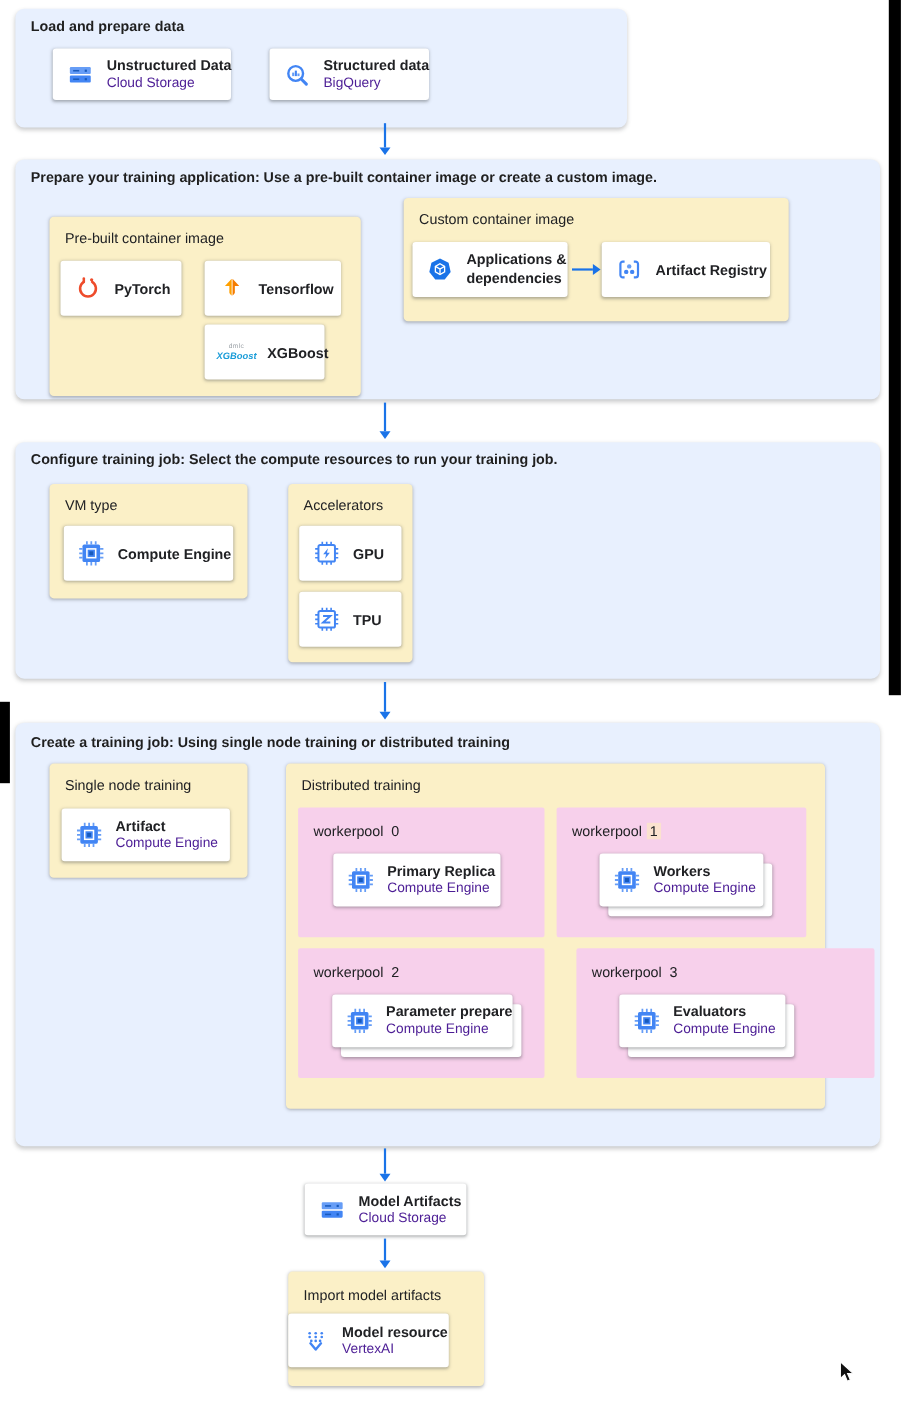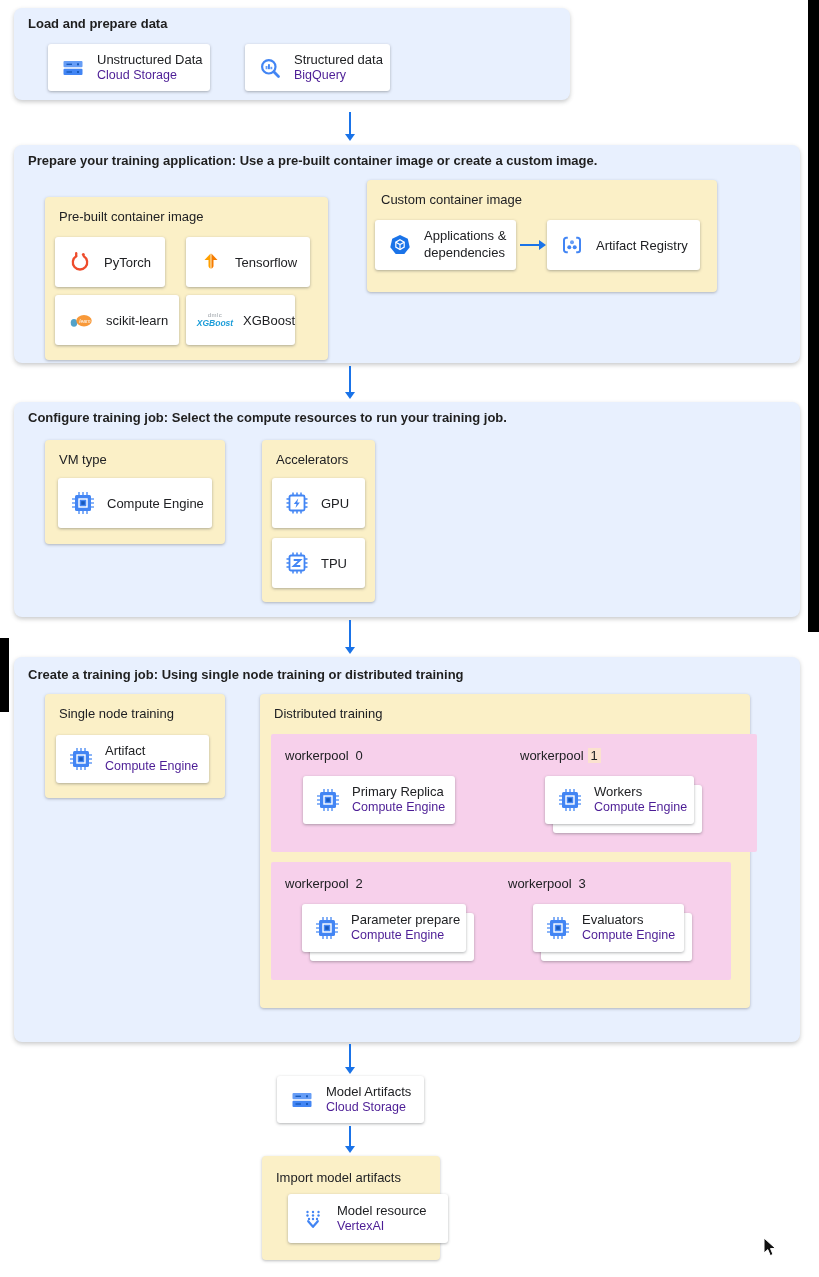--- a/index.html
+++ b/index.html
@@ -5,51 +5,51 @@
   html,body{margin:0;padding:0;}
   body{width:819px;height:1277px;position:relative;background:#fff;overflow:hidden;
        font-family:"Liberation Sans", sans-serif;color:#202124;}
   .abs{position:absolute;}
   .section{position:absolute;background:#e8f0fe;border-radius:8px;
            box-shadow:0 2px 4px rgba(60,64,67,.28);}
   .stitle{position:absolute;left:14px;top:8px;font-size:13px;font-weight:700;color:#1f1f1f;white-space:nowrap;}
   .group{position:absolute;background:#fbf0c7;border-radius:4px;
          box-shadow:0 1px 3px rgba(60,64,67,.35);}
   .gtitle{position:absolute;left:14px;top:12px;font-size:13px;color:#202124;white-space:nowrap;}
-  .pool{position:absolute;background:#f7d0eb;border-radius:2px;padding-left:24px;}
+  .pool{position:absolute;background:#f7d0eb;border-radius:2px;}
   .plabel{position:absolute;left:14px;top:14px;font-size:13px;color:#202124;white-space:nowrap;}
   .plabel .num{margin-left:4px;padding:0 3px;}
   .plabel .num.hl{background:#fbe2cf;}
   .card{position:absolute;background:#fff;border-radius:3px;
         box-shadow:0 1px 3px rgba(60,64,67,.4);
         display:flex;align-items:center;gap:12px;padding-left:13px;box-sizing:border-box;}
   .card.ghost{padding:0;}
   .ic{flex:0 0 auto;display:flex;align-items:center;justify-content:center;}
   .txt{display:flex;flex-direction:column;justify-content:center;line-height:1.25;}
-  .t{font-size:13px;font-weight:400;color:#202124;white-space:nowrap;}
+  .t{font-size:13px;font-weight:700;color:#202124;white-space:nowrap;}
   .t.wrap{white-space:normal;}
   .s{font-size:12.5px;color:#4c1d95;white-space:nowrap;}
   .arrow-v{position:absolute;width:2px;background:#1a73e8;}
   .arrow-v::after{content:"";position:absolute;bottom:-7px;left:50%;transform:translateX(-50%);
     border:5px solid transparent;border-top:7px solid #1a73e8;border-bottom:none;}
   .arrow-h{position:absolute;height:2px;background:#1a73e8;}
   .arrow-h::after{content:"";position:absolute;right:-7px;top:50%;transform:translateY(-50%);
     border:5px solid transparent;border-left:7px solid #1a73e8;border-right:none;}
   .blackbar{position:absolute;background:#000;}
   .xgb{display:flex;flex-direction:column;align-items:center;width:32px;line-height:1.1;}
   .xgb-top{font-size:6px;color:#9aa0a6;letter-spacing:.4px;}
   .xgb-bot{font-size:8.5px;font-weight:700;font-style:italic;color:#1a9cd8;}
 </style>
 </head>
 <body>
 
 <div class="blackbar" style="left:808px;top:0;width:11px;height:632px"></div>
 <div class="blackbar" style="left:0;top:638px;width:9px;height:74px"></div>
 
-<div class="section" style="left:14px;top:8px;width:556px;height:92px">
+<div class="section" style="left:14px;top:8px;width:556px;height:108px">
   <div class="stitle">Load and prepare data</div>
   <div class="card" style="left:34px;top:36px;width:162px;height:47px">
     <span class="ic">
         <svg viewBox="0 0 24 24" width="24" height="24">
           <rect x="2.5" y="5" width="19" height="6.3" rx="1" fill="#669df6"></rect>
           <rect x="2.5" y="12.7" width="19" height="6.3" rx="1" fill="#4285f4"></rect>
           <rect x="5.5" y="7.6" width="5.5" height="1.4" fill="#185abc"></rect>
           <rect x="16" y="7.3" width="2" height="2" fill="#185abc"></rect>
           <rect x="5.5" y="15.3" width="5.5" height="1.4" fill="#185abc"></rect>
           <rect x="16" y="15" width="2" height="2" fill="#185abc"></rect>
@@ -96,30 +96,20 @@
     </div>
     <div class="card" style="left:141px;top:40px;width:124px;height:50px">
       <span class="ic">
           <svg viewBox="0 0 24 24" width="24" height="24">
             <path d="M11.6 3.5 5.5 10h4v6.2c0 .9 2.1 2.6 2.1 2.6V3.5z" fill="#ffa000"></path>
             <path d="M12.4 3.5 18.5 10h-4v6.2c0 .9-2.1 2.6-2.1 2.6V3.5z" fill="#f57c00"></path>
           </svg>
         </span>
       <div class="t">Tensorflow</div>
     </div>
-    <div class="card" style="left:10px;top:98px;width:124px;height:50px">
-      <span class="ic">
-          <svg viewBox="0 0 26 24" width="26" height="24">
-            <ellipse cx="6" cy="14.8" rx="3.3" ry="3.9" fill="#52a2c9"></ellipse>
-            <ellipse cx="16" cy="12.8" rx="7.7" ry="5.7" fill="#f89939"></ellipse>
-            <text x="11.3" y="14.8" font-size="5" font-style="italic" fill="#fff">learn</text>
-          </svg>
-        </span>
-      <div class="t">scikit-learn</div>
-    </div>
     <div class="card" style="left:141px;top:98px;width:109px;height:50px">
       <span class="ic">
           <span class="xgb">
             <span class="xgb-top">dmlc</span>
             <span class="xgb-bot">XGBoost</span>
           </span>
         </span>
       <div class="t">XGBoost</div>
     </div>
   </div>
@@ -287,21 +277,21 @@
               <rect x="10.2" y="10.2" width="3.6" height="3.6" fill="#185abc"></rect>
             </svg>
           </span>
         <div class="txt">
           <div class="t">Parameter prepare</div>
           <div class="s">Compute Engine</div>
         </div>
       </div>
     </div>
 
-    <div class="pool" style="left:234px;top:168px;width:213px;height:118px">
+    <div class="pool" style="left:264px;top:168px;width:271px;height:118px">
       <div class="plabel"><span>workerpool</span><span class="num">3</span></div>
       <div class="card ghost" style="left:47px;top:51px;width:151px;height:48px"></div>
       <div class="card" style="left:39px;top:42px;width:151px;height:48px">
         <span class="ic">
             <svg viewBox="0 0 24 24" width="24" height="24">
               <g stroke="#669df6" stroke-width="1.6" fill="none">
                 <path d="M8 1v3M12 1v3M16 1v3M8 20v3M12 20v3M16 20v3M1 8h3M1 12h3M1 16h3M20 8h3M20 12h3M20 16h3"></path>
               </g>
               <rect x="4" y="4" width="16" height="16" rx="1.5" fill="#4285f4"></rect>
               <rect x="8" y="8" width="8" height="8" fill="none" stroke="#fff" stroke-width="1.4"></rect>
@@ -333,21 +323,21 @@
   <div class="txt">
     <div class="t">Model Artifacts</div>
     <div class="s">Cloud Storage</div>
   </div>
 </div>
 
 <div class="arrow-v" style="left:349px;top:1126px;height:20px"></div>
 
 <div class="group" style="left:262px;top:1156px;width:178px;height:104px">
   <div class="gtitle" style="top:14px">Import model artifacts</div>
-  <div class="card" style="left:26px;top:38px;width:160px;height:49px">
+  <div class="card" style="left:0;top:38px;width:146px;height:49px">
     <span class="ic">
         <svg viewBox="0 0 24 24" width="24" height="24" fill="#4285f4">
           <circle cx="6.5" cy="5" r="1.2"></circle>
           <circle cx="12" cy="5" r="1.2"></circle>
           <circle cx="17.5" cy="5" r="1.2"></circle>
           <circle cx="6.5" cy="8.5" r="1.2"></circle>
           <circle cx="12" cy="8.5" r="1.2"></circle>
           <circle cx="17.5" cy="8.5" r="1.2"></circle>
           <circle cx="8" cy="12" r="1.2"></circle>
           <circle cx="12" cy="12" r="1.2"></circle>

